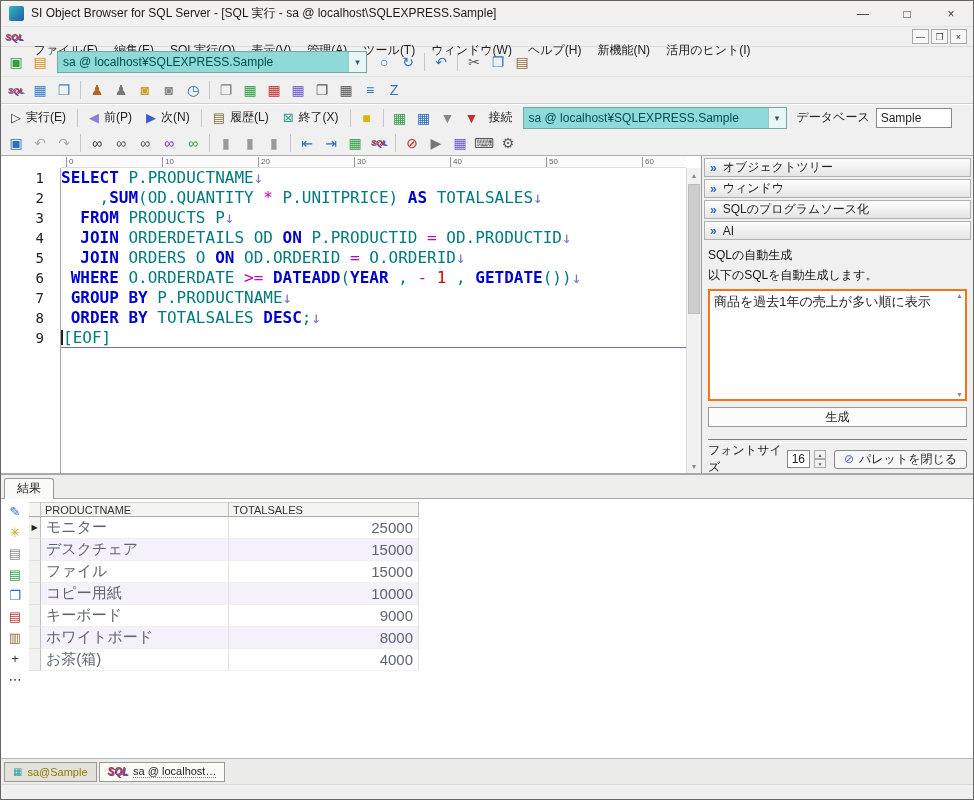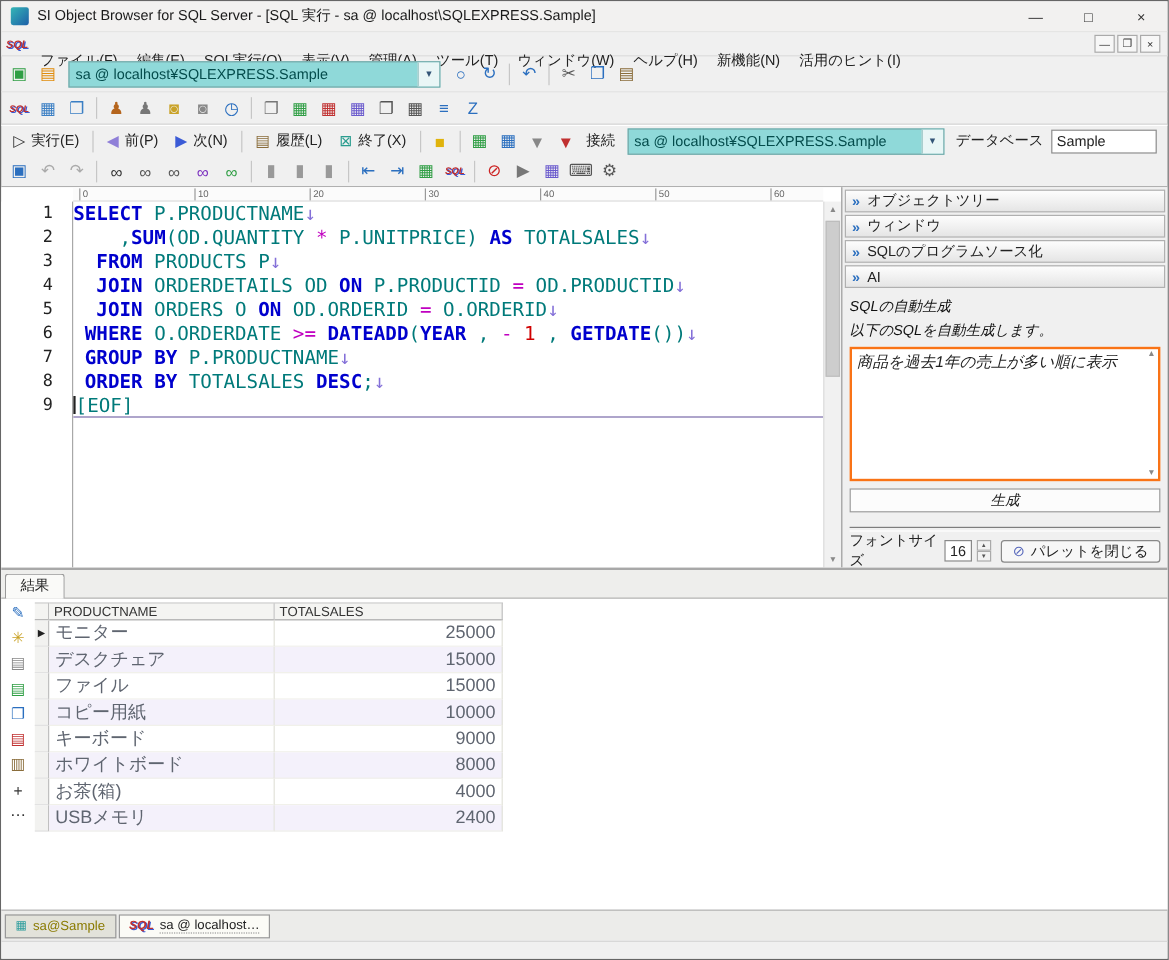--- a/index.html
+++ b/index.html
@@ -45,21 +45,21 @@
     display:inline-flex; align-items:center; margin:0 4px; }
   .combo2 { width:264px; }
   .combo-text { flex:1; padding-left:5px; font-size:12px; color:#044c4c; white-space:nowrap; overflow:hidden; }
   .combo-btn { width:18px; height:100%; background:#e9f6f6; border-left:1px solid #99c4c4;
     display:flex; align-items:center; justify-content:center; font-size:9px; color:#335577; }
   .tb-btn { display:inline-flex; align-items:center; gap:5px; padding:2px 6px; font-size:12px; white-space:nowrap; }
   .exec-ic { font-size:13px; }
   .ic-exec { color:#333; } .ic-prev { color:#8f7fd8; } .ic-next { color:#3b5bd6; }
   .ic-hist { color:#8a6d3b; } .ic-fin { color:#2a9d8f; }
   .tb-label { font-size:12px; margin:0 4px; white-space:nowrap; }
-  .db-input { width:88px; height:20px; background:#fff; border:1px solid #8a8a8a;
+  .db-input { width:76px; height:20px; background:#fff; border:1px solid #8a8a8a;
     display:inline-flex; align-items:center; padding-left:4px; font-size:12px; }
   
   .main { position:absolute; top:155px; left:0; right:0; height:317px; }
   .editor { position:absolute; left:0; top:0; width:700px; height:100%; background:#fff; }
   .ruler { position:absolute; top:0; left:60px; right:15px; height:12px;
     background:#fbfbfb; border-bottom:1px solid #dcdcdc; }
   .ruler span { position:absolute; top:1px; height:10px; line-height:10px; font-size:8px;
     color:#666; border-left:1px solid #999; padding-left:2px; }
   .gutter { position:absolute; top:12px; left:0; bottom:0; width:60px; background:#fff;
     border-right:1px solid #a8a8a8; }
@@ -79,21 +79,21 @@
   .vscroll { position:absolute; right:0; top:12px; bottom:0; width:15px; background:#f1f1f1; border-left:1px solid #ddd; }
   .sb-btn { position:absolute; left:0; right:0; top:0; height:14px; display:flex; align-items:center;
     justify-content:center; font-size:7px; color:#888; }
   .sb-btn.down { top:auto; bottom:0; }
   .sb-thumb { position:absolute; left:1px; right:1px; top:16px; height:130px; background:#cdcdcd; border:1px solid #bdbdbd; }
   
   .rpanel { position:absolute; left:700px; right:0; top:0; height:100%; background:#f0f0f0; border-left:1px solid #999; }
   .sec { height:19px; margin:2px 2px 1px 2px; background:linear-gradient(#fdfdfd,#e5e5e5);
     border:1px solid #b0b0b0; display:flex; align-items:center; gap:6px; padding-left:5px; font-size:12px; }
   .chev { color:#2b6fbf; font-weight:bold; font-size:12px; }
-  .ai-body { padding:3px 6px 0 6px;font-style:italic; }
+  .ai-body { padding:3px 6px 0 6px; }
   .ai-title, .ai-sub { font-size:12px; margin-top:3px; color:#111; }
   .prompt-box { position:relative; margin-top:5px; height:112px; background:#fff;
     border:2px solid #f97316; font-size:13px; color:#222; padding:2px 14px 2px 4px; overflow:hidden; }
   .pb-up { position:absolute; top:1px; right:2px; font-size:7px; color:#888; }
   .pb-down { position:absolute; bottom:1px; right:2px; font-size:7px; color:#888; }
   .gen-btn { margin-top:6px; height:20px; background:#fcfcfc; border:1px solid #9a9a9a;
     display:flex; align-items:center; justify-content:center; font-size:12px; }
   .rp-split { margin:12px 0 0 0; height:4px; border-top:1px solid #7d7d7d; border-bottom:1px solid #fff; }
   .rp-bottom { position:absolute; left:6px; right:6px; bottom:4px; height:20px;
     display:flex; align-items:center; gap:4px; font-size:12px; }
@@ -421,25 +421,20 @@
           <div class="g-row alt">
             <span class="g-marker"></span>
             <span class="g-cell c0">ホワイトボード</span>
             <span class="g-cell c1 num">8000</span>
           </div>
           <div class="g-row">
             <span class="g-marker"></span>
             <span class="g-cell c0">お茶(箱)</span>
             <span class="g-cell c1 num">4000</span>
           </div>
-          <div class="g-row alt">
-            <span class="g-marker"></span>
-            <span class="g-cell c0">USBメモリ</span>
-            <span class="g-cell c1 num">2400</span>
-          </div>
         </div>
     </div>
   </div>
 
   <div class="taskbar" id="taskbar">
       <span class="tb-tab">
         <span class="ticon" style="color: rgb(47, 158, 158);">▦</span>
         <span class="tlabel" style="color: rgb(138, 122, 0);">sa@Sample</span>
       </span>
       <span class="tb-tab active">

